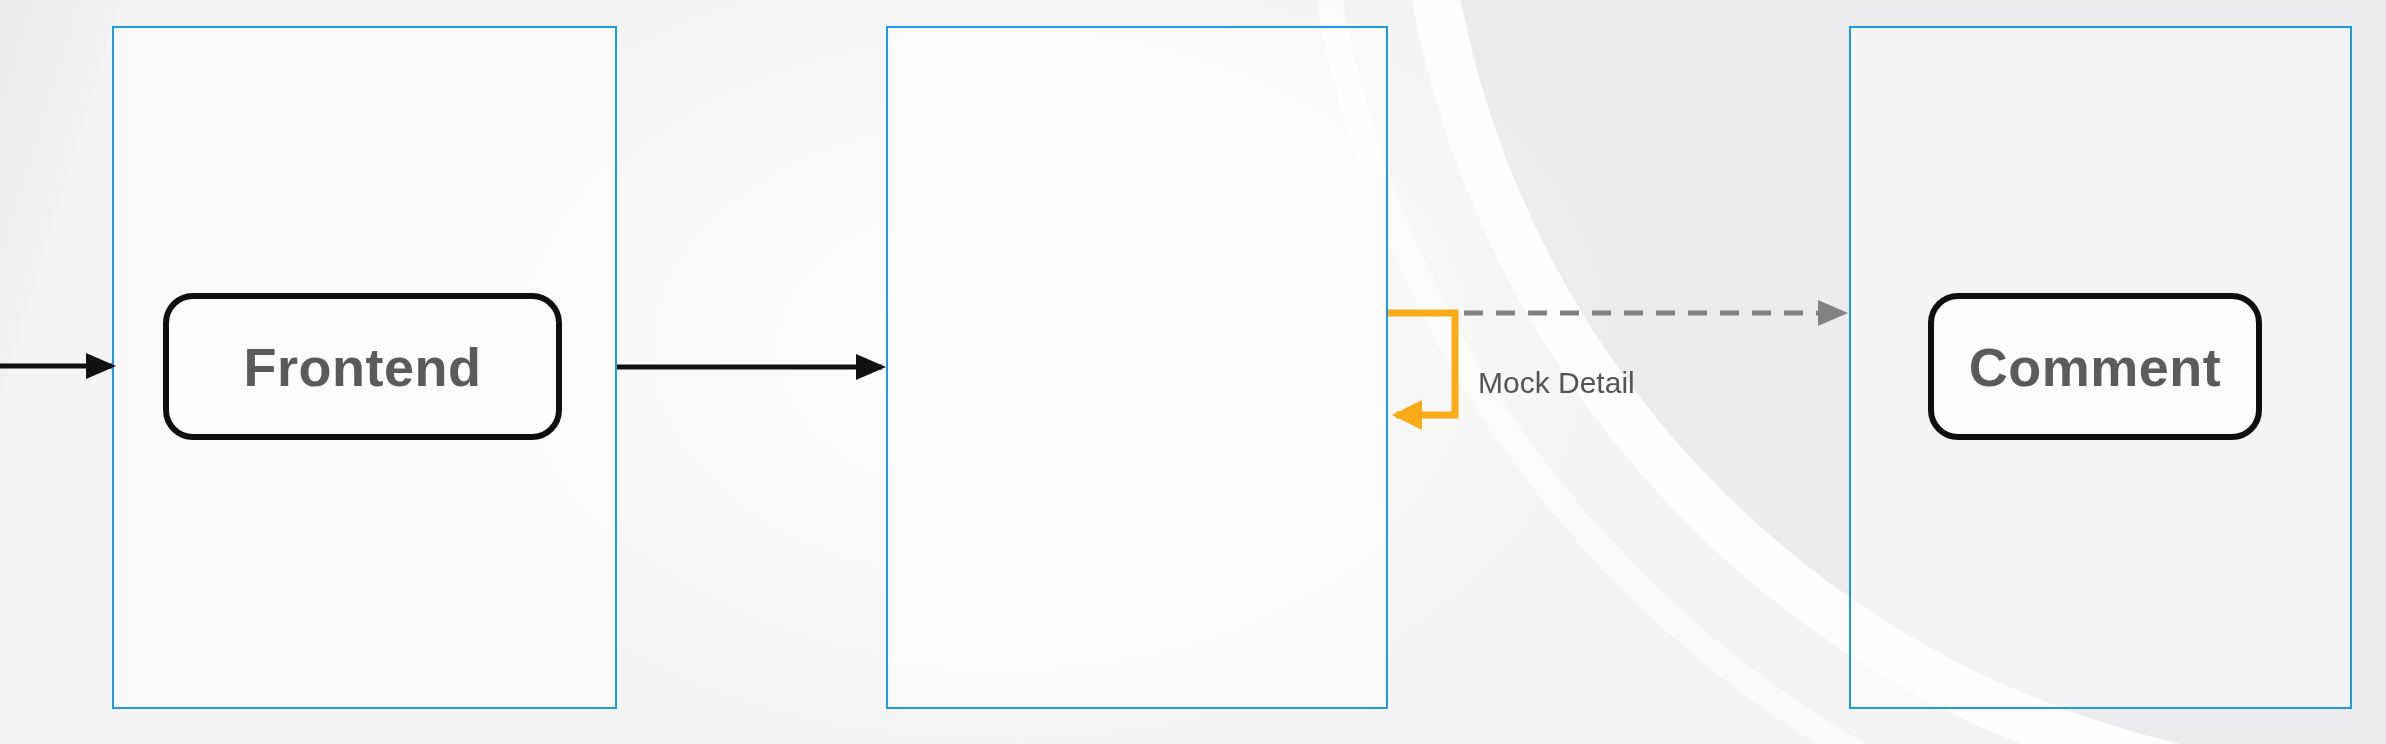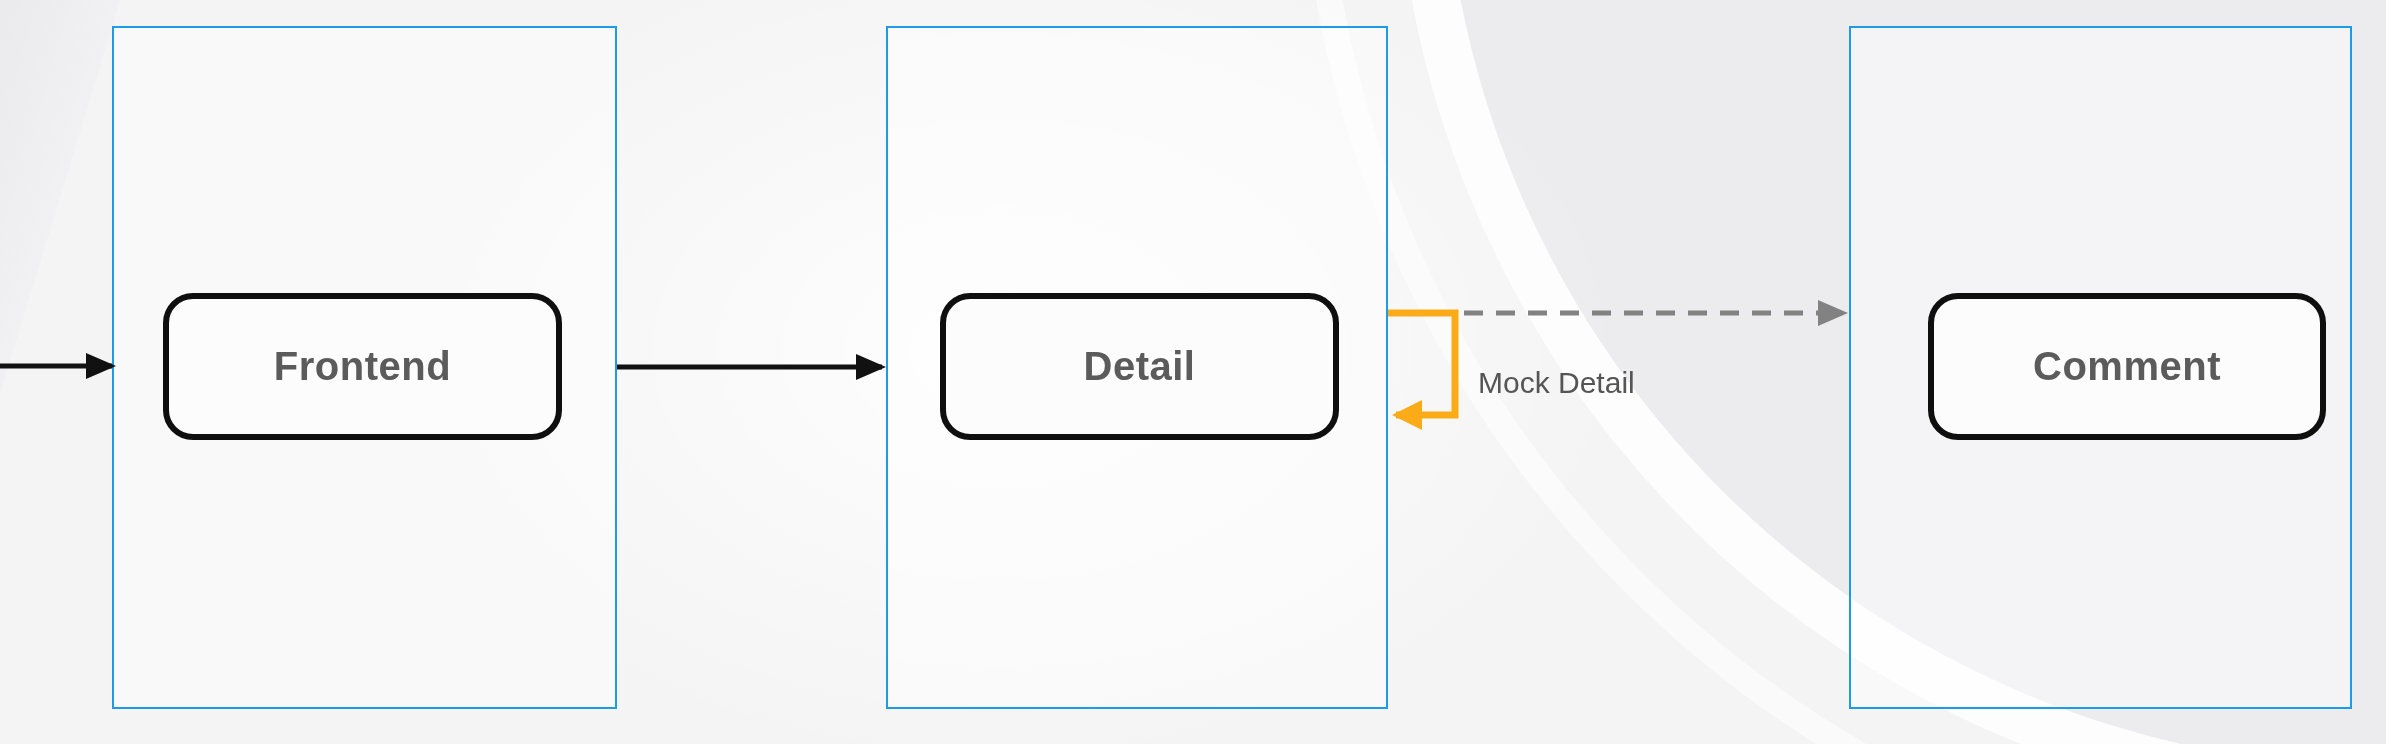--- a/index.html
+++ b/index.html
@@ -65,23 +65,23 @@
     border: 6px solid #0f0f0f;
     border-radius: 30px;
     background: #fcfcfd;
     box-sizing: border-box;
     display: flex;
     align-items: center;
     justify-content: center;
   }
   .node-frontend { left: 163px; }
   .node-detail   { left: 940px; }
-  .node-comment  { left: 1928px; width: 398px; }
+  .node-comment  { left: 1928px; width: 334px; }
   .node-label {
-    font-size: 40px;
+    font-size: 54px;
     font-weight: 700;
     color: #5b5b5b;
     letter-spacing: 0.5px;
     white-space: nowrap;
   }
 
   
   .overlay {
     position: absolute;
     left: 0; top: 0;
@@ -108,23 +108,20 @@
   <div class="decor arc-fill"></div>
   <div class="decor arc-ring-outer"></div>
 
   <div class="group group-frontend"></div>
   <div class="group group-detail"></div>
   <div class="group group-comment"></div>
 
   <div class="node node-frontend">
     <span class="node-label">Frontend</span>
   </div>
-  <div class="node node-detail">
-    <span class="node-label">Detail</span>
-  </div>
   <div class="node node-comment">
     <span class="node-label">Comment</span>
   </div>
 
   <svg class="overlay" width="2386" height="744" viewBox="0 0 2386 744" xmlns="http://www.w3.org/2000/svg">
     <defs>
       <marker id="headBlack" markerUnits="userSpaceOnUse" markerWidth="32" markerHeight="26" refX="26" refY="13" orient="auto">
         <path d="M0,0 L30,13 L0,26 Z" fill="#111111"></path>
       </marker>
       <marker id="headGray" markerUnits="userSpaceOnUse" markerWidth="32" markerHeight="26" refX="26" refY="13" orient="auto">

